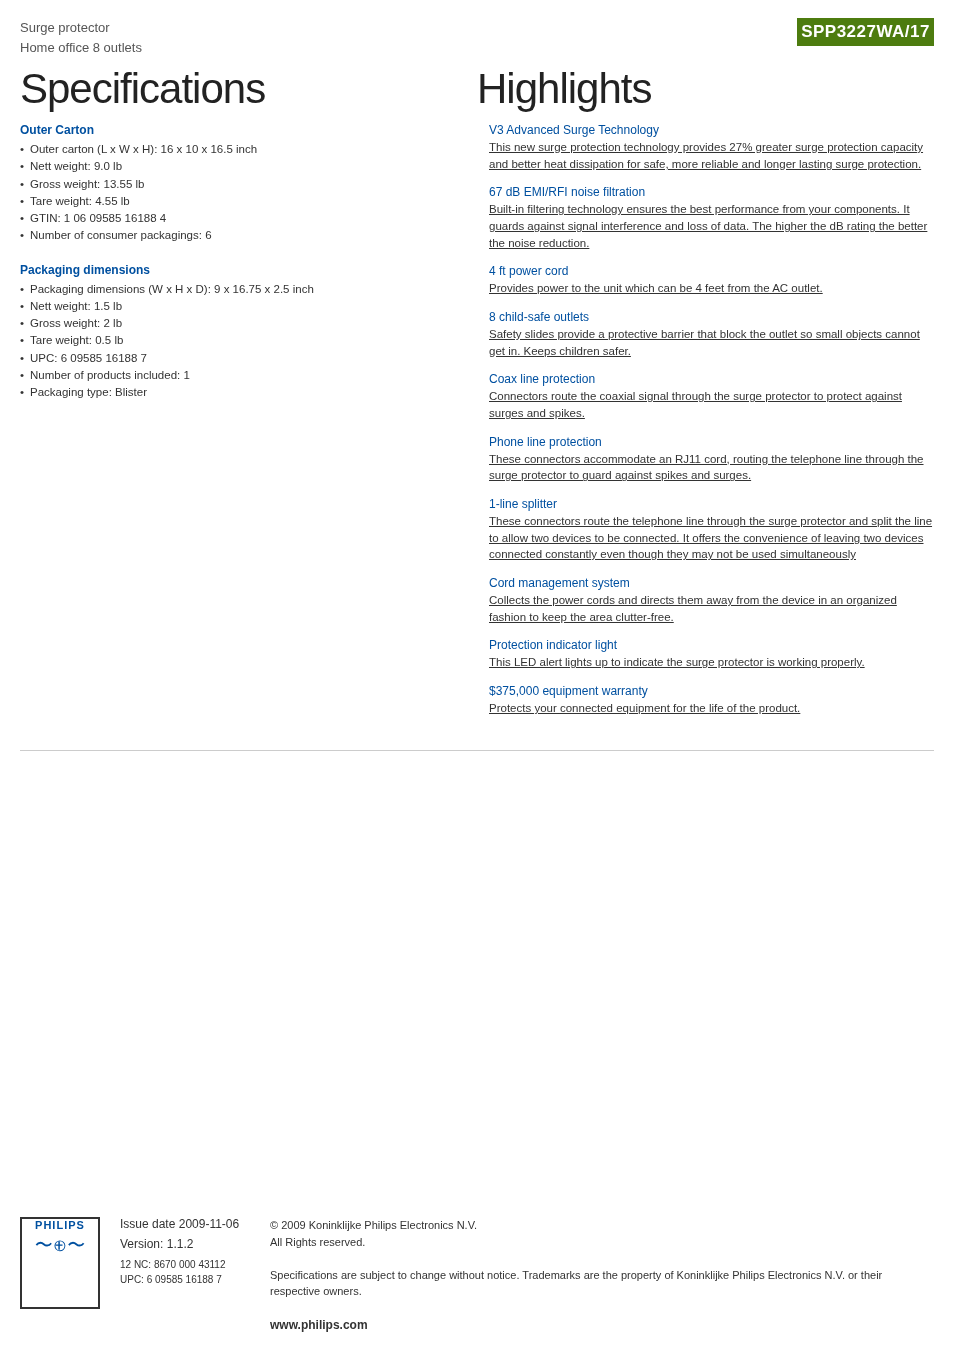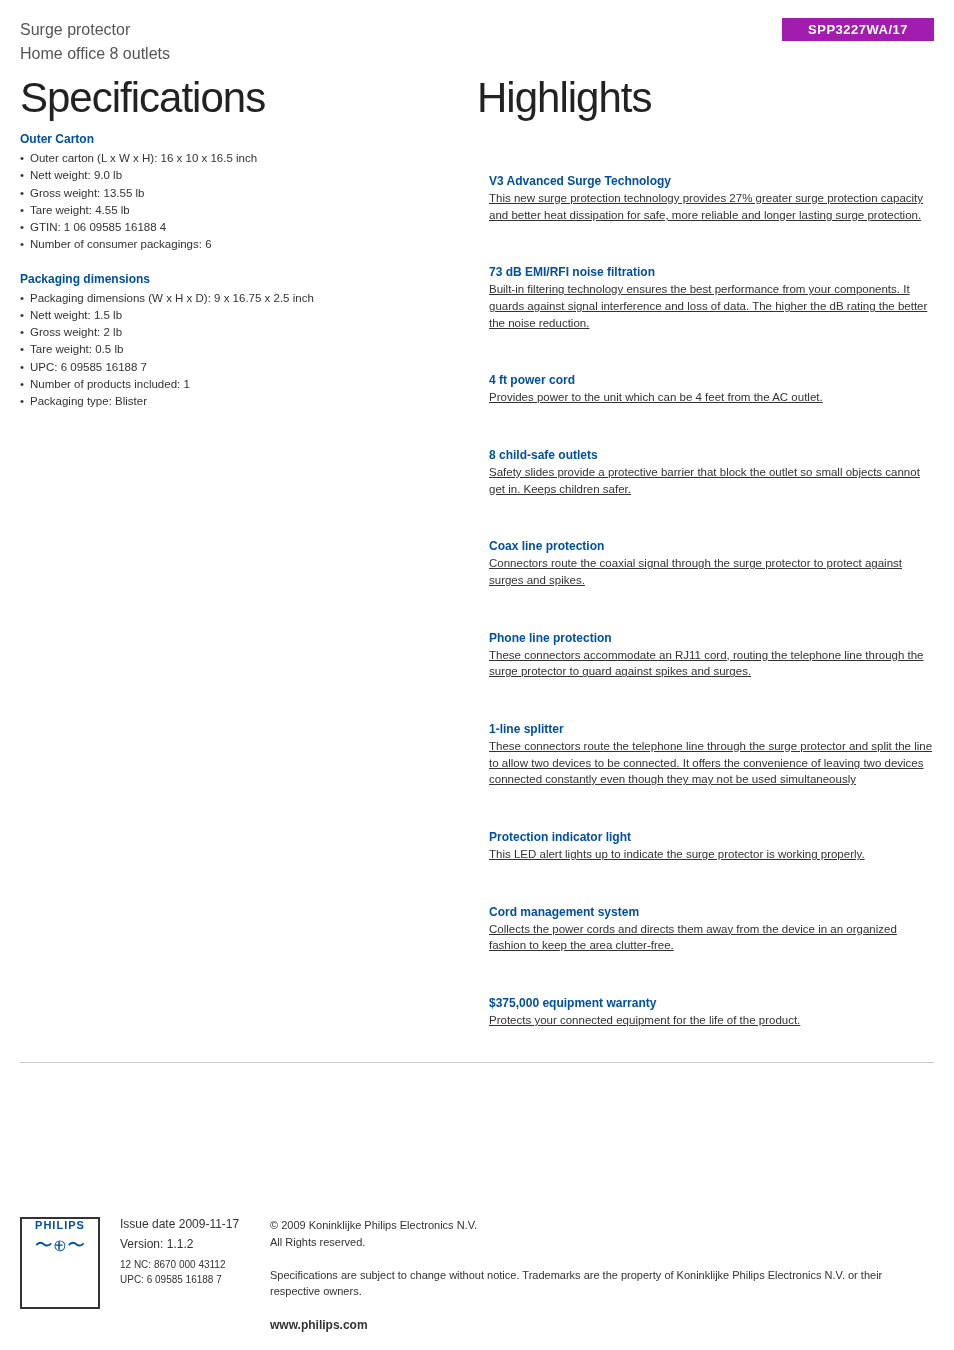--- a/index.html
+++ b/index.html
@@ -13,30 +13,30 @@
     }
 
     
     .header-bar {
       display: flex;
       justify-content: space-between;
       align-items: flex-start;
       padding: 18px 20px 0 20px;
     }
     .header-left {
-      font-size: 16px;
+      font-size: 13px;
       color: #555;
       line-height: 1.5;
     }
     .header-right {
-      background: #a21caf;
+      background: #4d7c0f;
       color: #fff;
-      font-size: 13px;
+      font-size: 17px;
       font-weight: bold;
-      padding: 4px 26px;
+      padding: 4px 4px;
       letter-spacing: 0.5px;
     }
 
     
     .title-row {
       display: flex;
       padding: 8px 20px 0 20px;
       gap: 0;
     }
     .title-specs {
@@ -101,24 +101,23 @@
       position: absolute;
       left: 0;
     }
 
     
     .highlight-section {
       margin-bottom: 13px;
     }
     .highlight-title {
       font-size: 12px;
-      font-weight: bold;
+      font-weight: normal;
       color: #0050a0;
       margin-bottom: 2px;
-      margin-top: 42px;
     }
     .highlight-text {
       font-size: 11.5px;
       color: #333;
       line-height: 1.45;
       text-decoration: underline;
     }
 
     
     .divider {
@@ -240,21 +239,21 @@
     </div>
 
   </div>
 
   <div class="right-col" id="highlights-col">
   <div class="highlight-section">
         <div class="highlight-title">V3 Advanced Surge Technology</div>
         <div class="highlight-text">This new surge protection technology provides 27% greater surge protection capacity and better heat dissipation for safe, more reliable and longer lasting surge protection.</div>
       </div>
       <div class="highlight-section">
-        <div class="highlight-title">73 dB EMI/RFI noise filtration</div>
+        <div class="highlight-title">67 dB EMI/RFI noise filtration</div>
         <div class="highlight-text">Built-in filtering technology ensures the best performance from your components. It guards against signal interference and loss of data. The higher the dB rating the better the noise reduction.</div>
       </div>
       <div class="highlight-section">
         <div class="highlight-title">4 ft power cord</div>
         <div class="highlight-text">Provides power to the unit which can be 4 feet from the AC outlet.</div>
       </div>
       <div class="highlight-section">
         <div class="highlight-title">8 child-safe outlets</div>
         <div class="highlight-text">Safety slides provide a protective barrier that block the outlet so small objects cannot get in. Keeps children safer.</div>
       </div>
@@ -264,26 +263,26 @@
       </div>
       <div class="highlight-section">
         <div class="highlight-title">Phone line protection</div>
         <div class="highlight-text">These connectors accommodate an RJ11 cord, routing the telephone line through the surge protector to guard against spikes and surges.</div>
       </div>
       <div class="highlight-section">
         <div class="highlight-title">1-line splitter</div>
         <div class="highlight-text">These connectors route the telephone line through the surge protector and split the line to allow two devices to be connected. It offers the convenience of leaving two devices connected constantly even though they may not be used simultaneously</div>
       </div>
       <div class="highlight-section">
+        <div class="highlight-title">Cord management system</div>
+        <div class="highlight-text">Collects the power cords and directs them away from the device in an organized fashion to keep the area clutter-free.</div>
+      </div>
+      <div class="highlight-section">
         <div class="highlight-title">Protection indicator light</div>
         <div class="highlight-text">This LED alert lights up to indicate the surge protector is working properly.</div>
-      </div>
-      <div class="highlight-section">
-        <div class="highlight-title">Cord management system</div>
-        <div class="highlight-text">Collects the power cords and directs them away from the device in an organized fashion to keep the area clutter-free.</div>
       </div>
       <div class="highlight-section">
         <div class="highlight-title">$375,000 equipment warranty</div>
         <div class="highlight-text">Protects your connected equipment for the life of the product.</div>
       </div>
     </div>
 
 </div>
 
 <hr class="divider">
@@ -291,21 +290,21 @@
 <div class="footer">
   <div class="footer-logo">
     <div class="logo-inner">
       <div class="logo-text">PHILIPS</div>
       <div class="logo-wave">〜⊕〜</div>
     </div>
   </div>
   <div class="footer-cols">
     <div class="footer-mid">
       <div class="footer-issue">
-        <span>Issue date</span> <span>2009-11-17</span>
+        <span>Issue date</span> <span>2009-11-06</span>
       </div>
       <div class="footer-issue">
         <span>Version:</span> <span>1.1.2</span>
       </div>
       <div class="footer-nc-upc">
         <div><span>12 NC:</span> <span>8670 000 43112</span></div>
         <div><span>UPC:</span> <span>6 09585 16188 7</span></div>
       </div>
     </div>
     <div class="footer-right">

